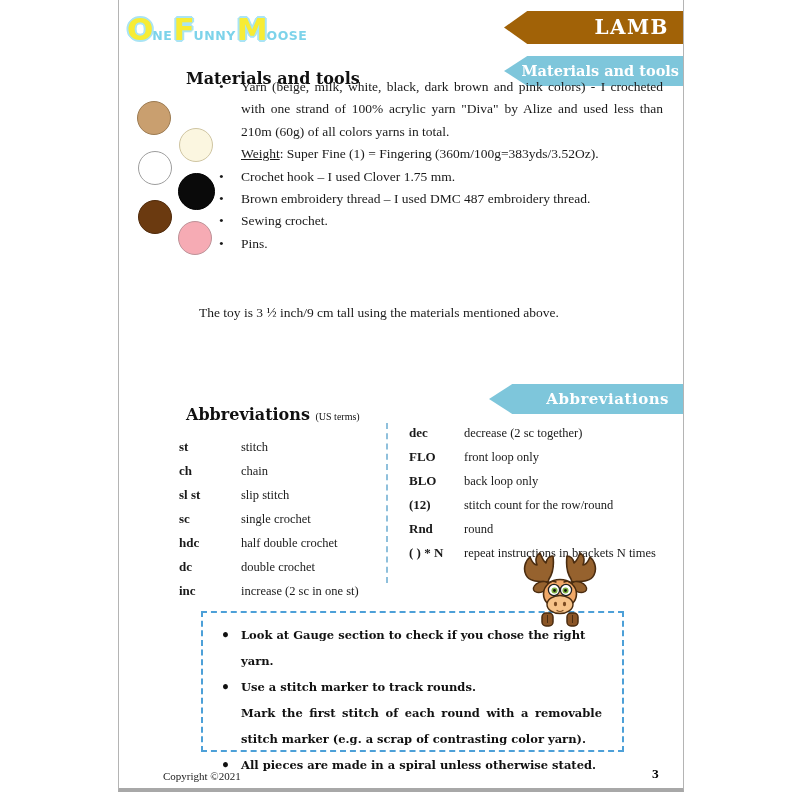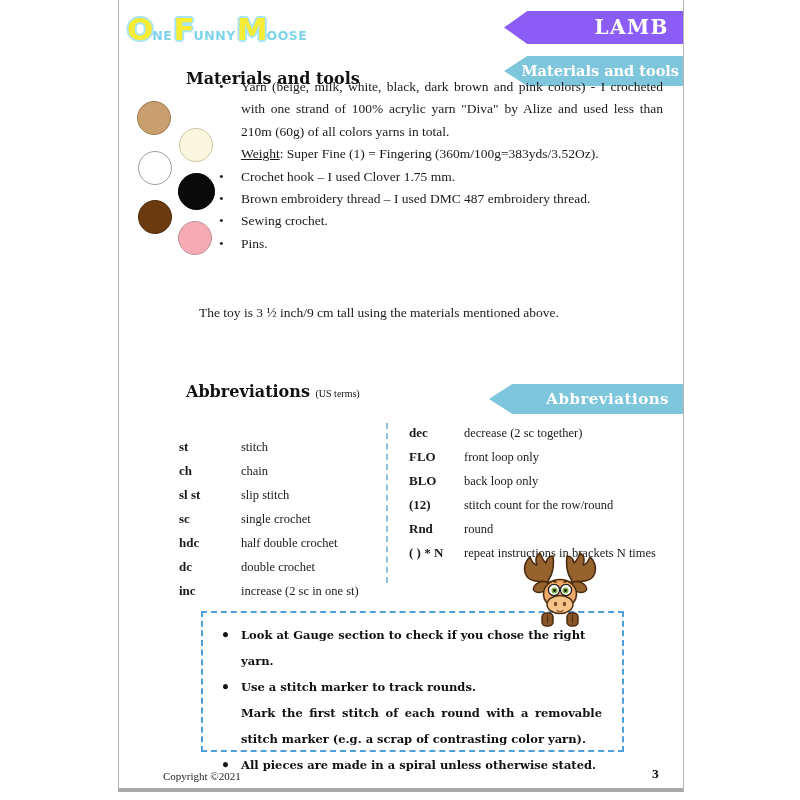--- a/index.html
+++ b/index.html
@@ -12,34 +12,34 @@
   .logo{position:absolute;left:8px;top:14px;display:flex;align-items:flex-end;
         font-family:"DejaVu Sans",sans-serif;font-weight:bold;white-space:nowrap;}
   .logo .big{font-size:31px;line-height:30px;color:#f7ec35;
         text-shadow:-2px 0 0 #a9e4f4, 2px 0 0 #a9e4f4, 0 -2px 0 #a9e4f4, 0 2px 0 #a9e4f4,
                     -1px -1px 0 #a9e4f4, 1px -1px 0 #a9e4f4, -1px 1px 0 #a9e4f4, 1px 1px 0 #a9e4f4;}
   .logo .small{font-size:12.5px;line-height:16px;color:#7dd3ea;letter-spacing:.5px;margin:0 1px 0 -1px;}
 
   
   .banner{position:absolute;color:#ffffff;font-family:"DejaVu Serif",serif;font-weight:bold;
           text-align:right;box-sizing:border-box;}
-  .banner-title{left:385px;top:11px;width:179px;height:33px;background:#8b5cf6;
+  .banner-title{left:385px;top:11px;width:179px;height:33px;background:#a16207;
           clip-path:polygon(13% 0,100% 0,100% 100%,13% 100%,0 50%);
           font-size:20px;line-height:33px;letter-spacing:1.5px;padding-right:14px;}
   .banner-materials{left:385px;top:56px;width:179px;height:30px;background:#7ec6db;
           clip-path:polygon(13% 0,100% 0,100% 100%,13% 100%,0 50%);
           font-size:14.5px;line-height:30px;padding-right:4px;}
   .banner-abbr{left:370px;top:384px;width:194px;height:30px;background:#7ec6db;
           clip-path:polygon(12% 0,100% 0,100% 100%,12% 100%,0 50%);
           font-size:15px;line-height:30px;letter-spacing:.5px;padding-right:14px;}
 
   
   .materials-heading{position:absolute;left:67px;top:69px;margin:0;
           font-family:"DejaVu Serif",serif;font-size:16px;font-weight:bold;color:#111;}
-  .abbr-heading{position:absolute;left:67px;top:382px;margin:0;
+  .abbr-heading{position:absolute;left:67px;top:405px;margin:0;
           font-family:"DejaVu Serif",serif;font-size:16px;font-weight:bold;color:#111;}
   .abbr-heading .sub{font-family:"Liberation Serif",serif;font-size:10px;font-weight:normal;}
 
   
   .swatch{position:absolute;width:34px;height:34px;border-radius:50%;box-sizing:border-box;}
   .sw-beige{left:18px;top:101px;border:1px solid #9c7b52;}
   .sw-milk{left:60px;top:128px;border:1px solid #cfc5a2;}
   .sw-white{left:19px;top:151px;border:1px solid #9e9e9e;}
   .sw-black{left:59px;top:173px;width:37px;height:37px;border:1px solid #000;}
   .sw-brown{left:19px;top:200px;border:1px solid #4f2a0b;}

